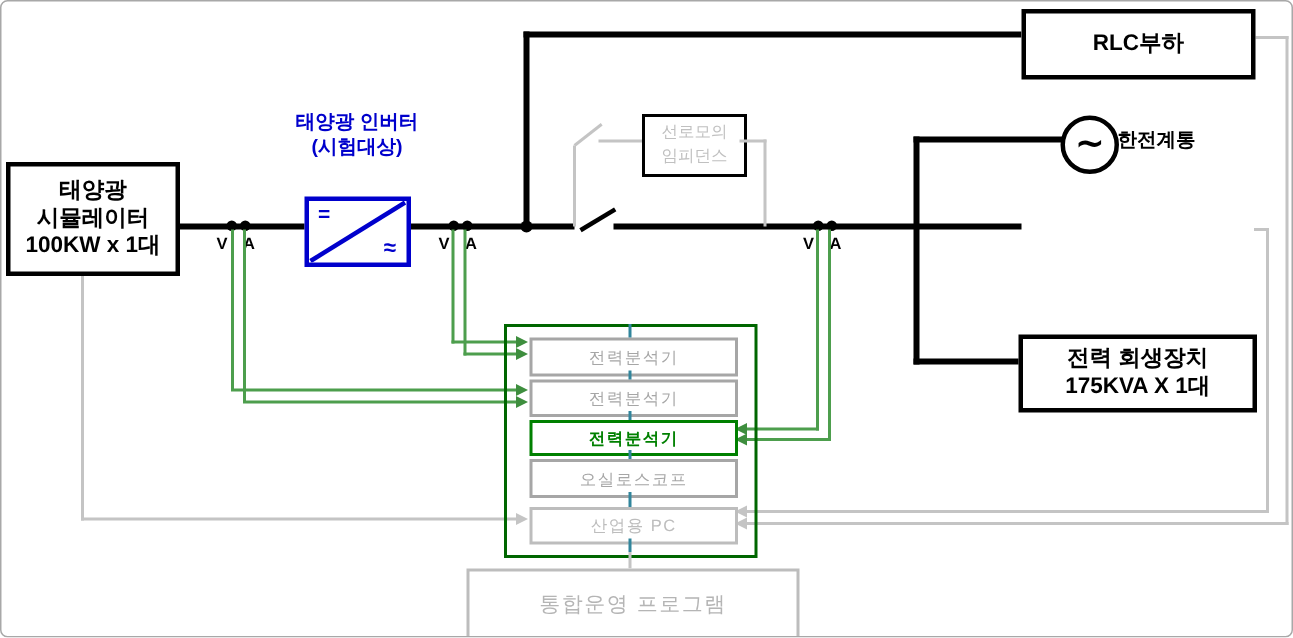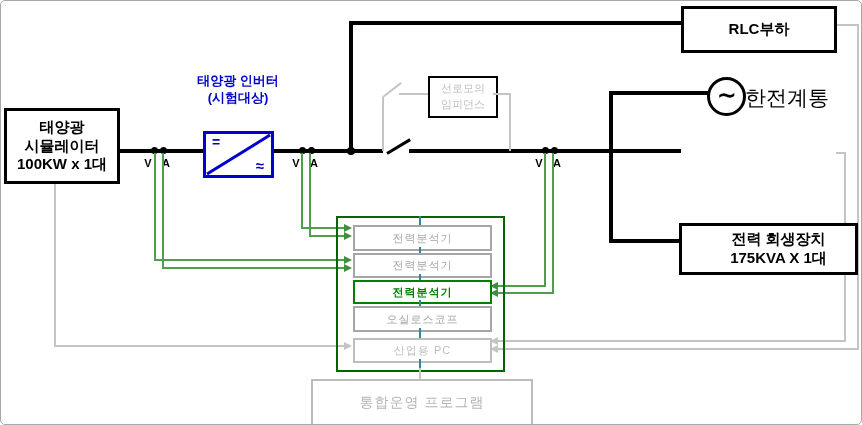--- a/index.html
+++ b/index.html
@@ -146,24 +146,24 @@
     <span style="position:absolute;right:7px;bottom:1px;color:#0000cc;font-weight:bold;font-size:15px;">≈</span>
   </div>
 
   <div class="blackbox" style="left:680px;top:5px;width:150px;height:41px;">
     <span class="bb-txt">RLC부하</span>
   </div>
 
   <div class="accircle" style="left:706px;top:76px;width:33px;height:33px;">
     <span style="margin-top:-3px;">∼</span>
   </div>
-  <div class="abs" style="left:744px;top:83px;font-weight:normal;font-size:21px;color:#000;">한전계통</div>
+  <div class="abs" style="left:744px;top:83px;font-weight:bold;font-size:13px;color:#000;">한전계통</div>
 
 
-  <div class="blackbox" style="left:678px;top:222px;width:153px;height:46px;padding-left:20px;">
+  <div class="blackbox" style="left:678px;top:222px;width:153px;height:46px;">
     <span class="bb-txt">전력 회생장치</span>
     <span class="bb-txt">175KVA X 1대</span>
   </div>
 
   <div class="greenframe" style="left:335px;top:215px;width:165px;height:152px;"></div>
 
   <div class="instr" style="top:224px;height:22px;">
     <span>전력분석기</span>
   </div>
   <div class="instr" style="top:252px;height:21px;">

